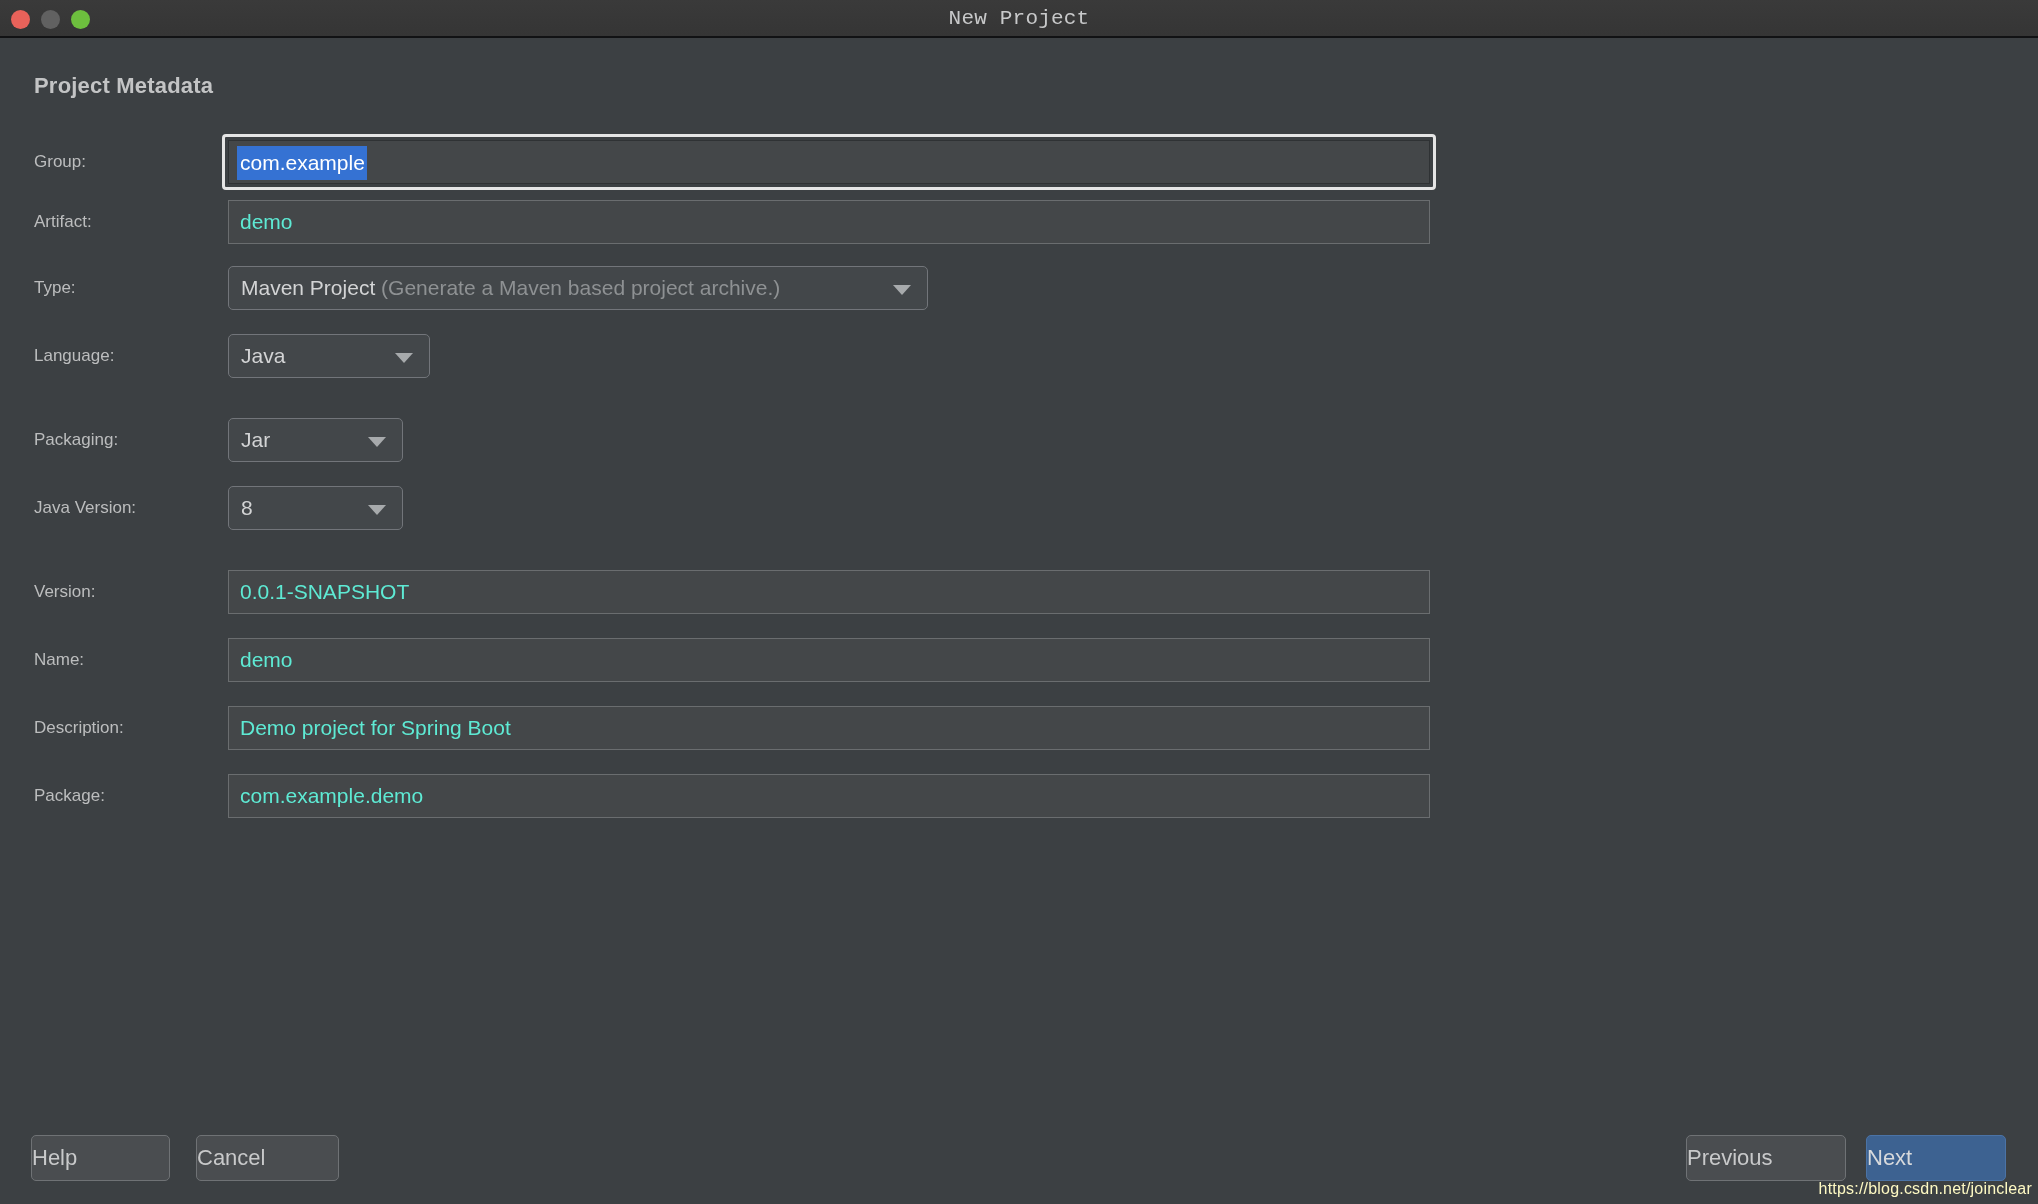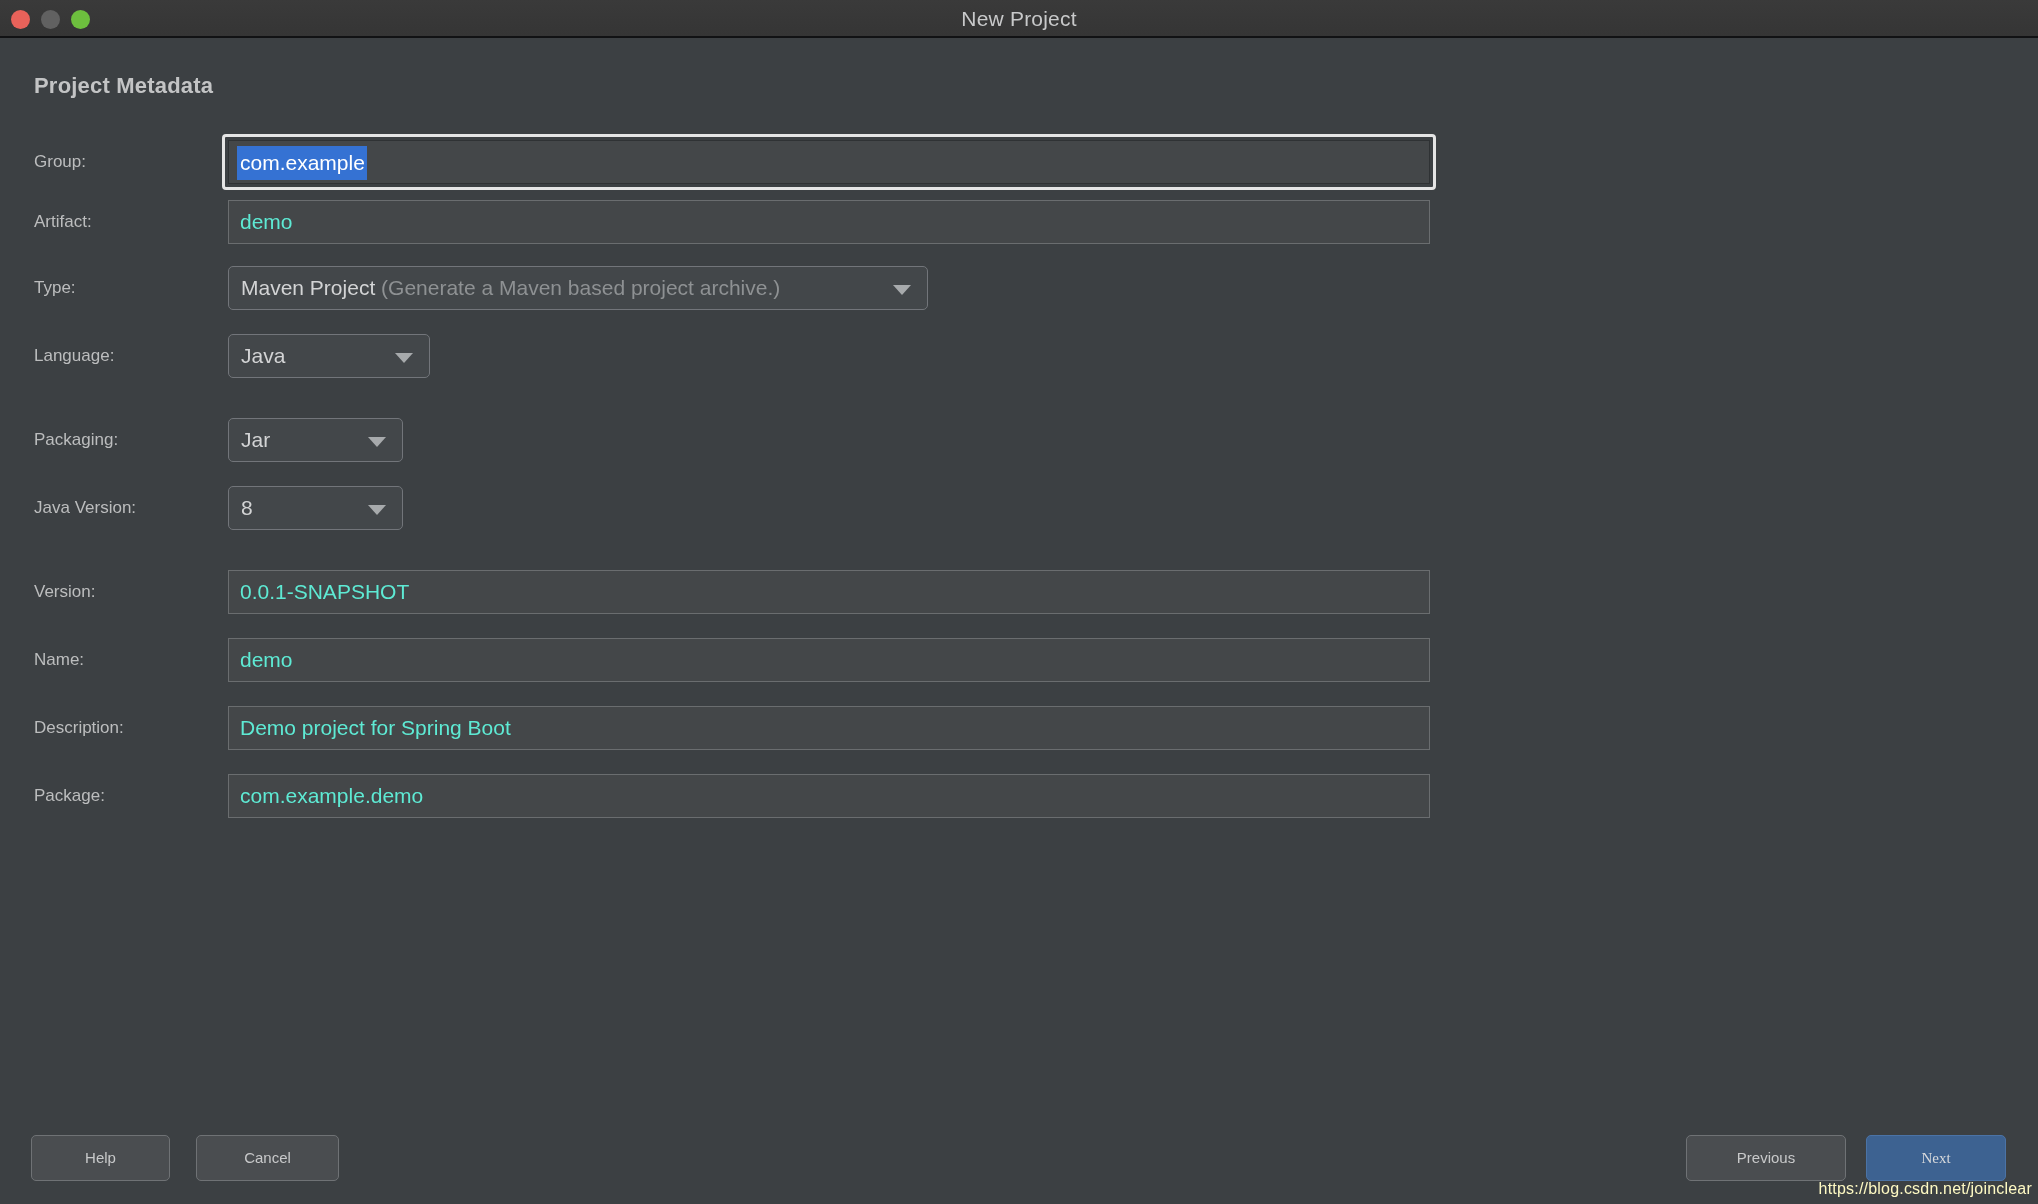--- a/index.html
+++ b/index.html
@@ -48,20 +48,21 @@
   #window-title {
     position: absolute;
     left: 0; top: 0;
     width: 100%;
     height: 40px;
     line-height: 38px;
     text-align: center;
     color: #c8c9ca;
     font-size: 21px;
     letter-spacing: 0.2px;
+    font-family: Liberation Mono, monospace;
   }
 
   
   #content {
     position: absolute;
     left: 0;
     top: 40px;
     width: 100%;
     bottom: 0;
   }
@@ -175,30 +176,29 @@
 
   
   .btn {
     position: absolute;
     height: 46px;
     background: #4a4d50;
     border: 1px solid #6f7275;
     border-radius: 5px;
     box-sizing: border-box;
     color: #c8c9ca;
-    font-size: 15px;
+    font-size: 22px;
     line-height: 44px;
-    text-align: center;
+    text-align: left;
     white-space: nowrap;
   }
   .btn.primary {
     background: #3d6291;
     border: 1px solid #4b73a6;
     color: #d7d9dc;
-    font-family: Liberation Serif, serif;
   }
 
   #watermark {
     position: absolute;
     right: 6px;
     bottom: 6px;
     font-size: 16px;
     color: #fef9c3;
     letter-spacing: 0.2px;
     white-space: nowrap;

